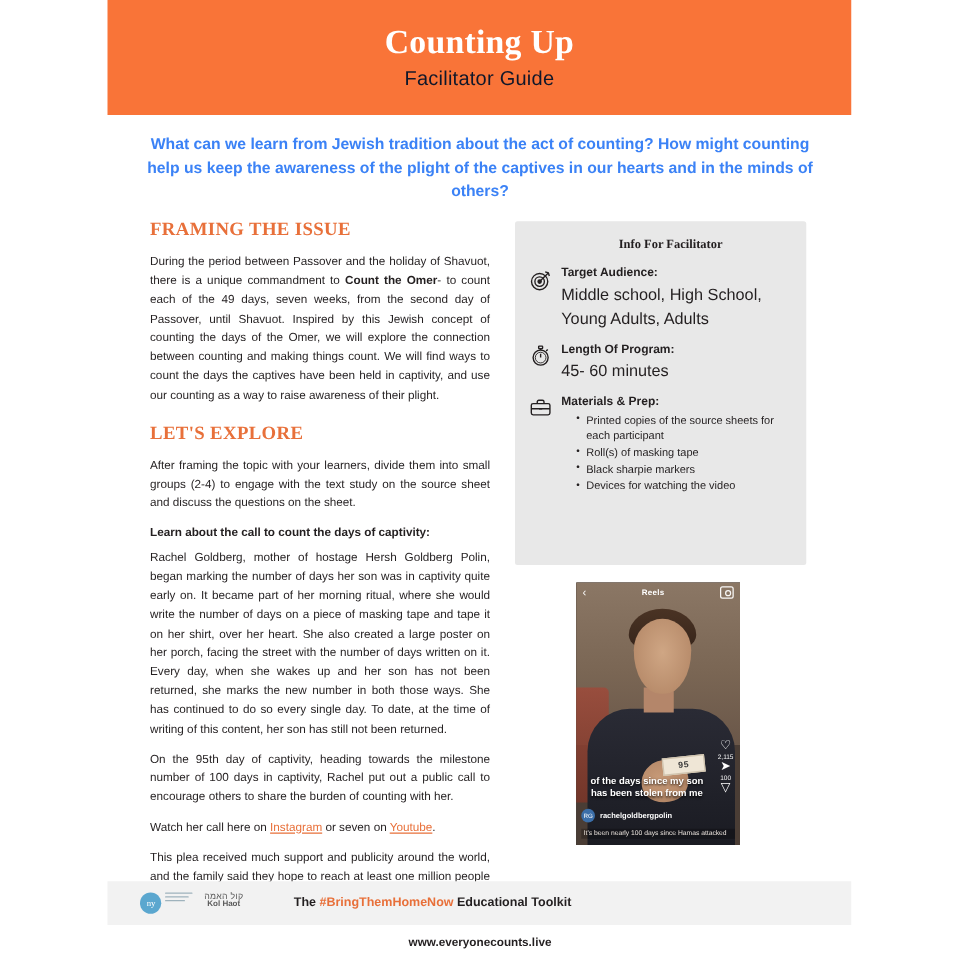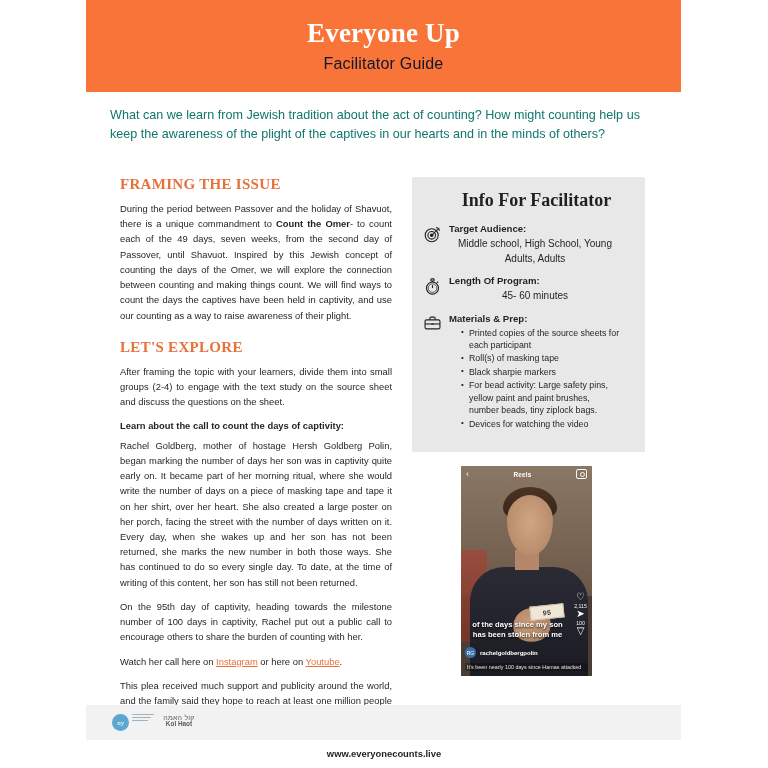--- a/index.html
+++ b/index.html
@@ -52,24 +52,25 @@
     color: #0f172a;
     letter-spacing: 0.2px;
   }
 
   
   .lead-question {
     position: absolute;
     left: 110px;
     top: 106px;
     width: 548px;
-    font-weight: normal;
+    text-align: center;
+    font-weight: bold;
     font-size: 12.6px;
     line-height: 1.52;
-    color: #0f766e;
+    color: #3b82f6;
   }
 
   
   .col-left {
     position: absolute;
     left: 120px;
     top: 176px;
     width: 272px;
   }
   .sec-head {
@@ -107,21 +108,21 @@
     left: 412px;
     top: 177px;
     width: 233px;
     height: 275px;
     background: #e8e8e8;
     border-radius: 2px;
   }
   .info-title {
     font-family: "Liberation Serif", serif;
     font-weight: bold;
-    font-size: 18px;
+    font-size: 10px;
     text-align: center;
     color: #231f20;
     margin: 13px 0 12px 16px;
   }
   .info-row {
     display: flex;
     align-items: flex-start;
     padding: 0 24px 0 10px;
     margin-bottom: 9px;
   }
@@ -137,24 +138,23 @@
   }
   .info-icon svg { display: block; }
   .info-text { flex: 1; }
   .info-label {
     font-size: 9.6px;
     font-weight: bold;
     color: #231f20;
     margin-bottom: 3px;
   }
   .info-value {
-    font-size: 10px;
+    font-size: 13px;
     line-height: 1.45;
     color: #231f20;
-    text-align: center;
   }
   .mat-list {
     margin: 3px 0 0 0;
     padding: 0 0 0 12px;
     list-style: none;
   }
   .mat-list li {
     font-size: 8.8px;
     line-height: 1.42;
     color: #231f20;
@@ -412,39 +412,39 @@
     font-weight: bold;
     color: #231f20;
   }
 </style>
 </head>
 <body>
 
 <div class="page">
 
   <div class="banner">
-    <div class="banner-title">Everyone Up</div>
+    <div class="banner-title">Counting Up</div>
     <div class="banner-subtitle">Facilitator Guide</div>
   </div>
 
   <div class="lead-question">What can we learn from Jewish tradition about the act of counting? How might counting help us keep the awareness of the plight of the captives in our hearts and in the minds of others?</div>
 
   <div class="col-left">
 
     <div class="sec-head">FRAMING THE ISSUE</div>
     <p class="body-p"><span>During the period between Passover and the holiday of Shavuot, there is a unique commandment to </span><b>Count the Omer</b><span>- to count each of the 49 days, seven weeks, from the second day of Passover, until Shavuot. Inspired by this Jewish concept of counting the days of the Omer, we will explore the connection between counting and making things count. We will find ways to count the days the captives have been held in captivity, and use our counting as a way to raise awareness of their plight.</span></p>
 
     <div class="sec-head second">LET'S EXPLORE</div>
     <p class="body-p">After framing the topic with your learners, divide them into small groups (2-4) to engage with the text study on the source sheet and discuss the questions on the sheet.</p>
 
     <div class="sub-head spaced">Learn about the call to count the days of captivity:</div>
     <p class="body-p">Rachel Goldberg, mother of hostage Hersh Goldberg Polin, began marking the number of days her son was in captivity quite early on. It became part of her morning ritual, where she would write the number of days on a piece of masking tape and tape it on her shirt, over her heart. She also created a large poster on her porch, facing the street with the number of days written on it. Every day, when she wakes up and her son has not been returned, she marks the new number in both those ways. She has continued to do so every single day. To date, at the time of writing of this content, her son has still not been returned.</p>
     <p class="body-p">On the 95th day of captivity, heading towards the milestone number of 100 days in captivity, Rachel put out a public call to encourage others to share the burden of counting with her.</p>
 
-    <p class="body-p"><span>Watch her call here on </span><a class="link" href="#">Instagram</a><span> or here on </span><a class="link" href="#">Youtube</a><span>.</span></p>
+    <p class="body-p"><span>Watch her call here on </span><a class="link" href="#">Instagram</a><span> or seven on </span><a class="link" href="#">Youtube</a><span>.</span></p>
 
     <p class="body-p">This plea received much support and publicity around the world, and the family said they hope to reach at least one million people all over the world to join.</p>
   </div>
 
   <div class="info-box">
     <div class="info-title">Info For Facilitator</div>
 
     <div class="info-row">
       <span class="info-icon">
         <svg width="19" height="19" viewBox="0 0 24 24" fill="none" stroke="#231f20" stroke-width="1.4">
@@ -486,21 +486,20 @@
           <path d="M2.6 12.6 H21.4"></path>
           <path d="M10.4 12.6 h3.2"></path>
         </svg>
       </span>
       <span class="info-text">
         <span class="info-label" style="display:block">Materials &amp; Prep:</span>
         <ul class="mat-list">
           <li>Printed copies of the source sheets for each participant</li>
           <li>Roll(s) of masking tape</li>
           <li>Black sharpie markers</li>
-          <li>For bead activity: Large safety pins, yellow paint and paint brushes, number beads, tiny ziplock bags.</li>
           <li>Devices for watching the video</li>
         </ul>
       </span>
     </div>
   </div>
 
   <div class="video-thumb">
     <div class="vt-bg"></div>
     <div class="vt-wall"></div>
     <div class="vt-chair"></div>
@@ -547,17 +546,18 @@
       <span class="logo-lines">
           <i></i>
           <i></i>
           <i></i>
         </span>
       <span class="logo-kolhaot">
         <span class="heb" style="display:block">קול האמה</span>
         <span class="eng" style="display:block">Kol Haot</span>
       </span>
     </div>
+    <div class="footer-toolkit"><span>The </span><span class="tag">#BringThemHomeNow</span><span> Educational Toolkit</span></div>
   </div>
 
   <div class="footer-url">www.everyonecounts.live</div>
 
 </div>
 
 </body></html>

